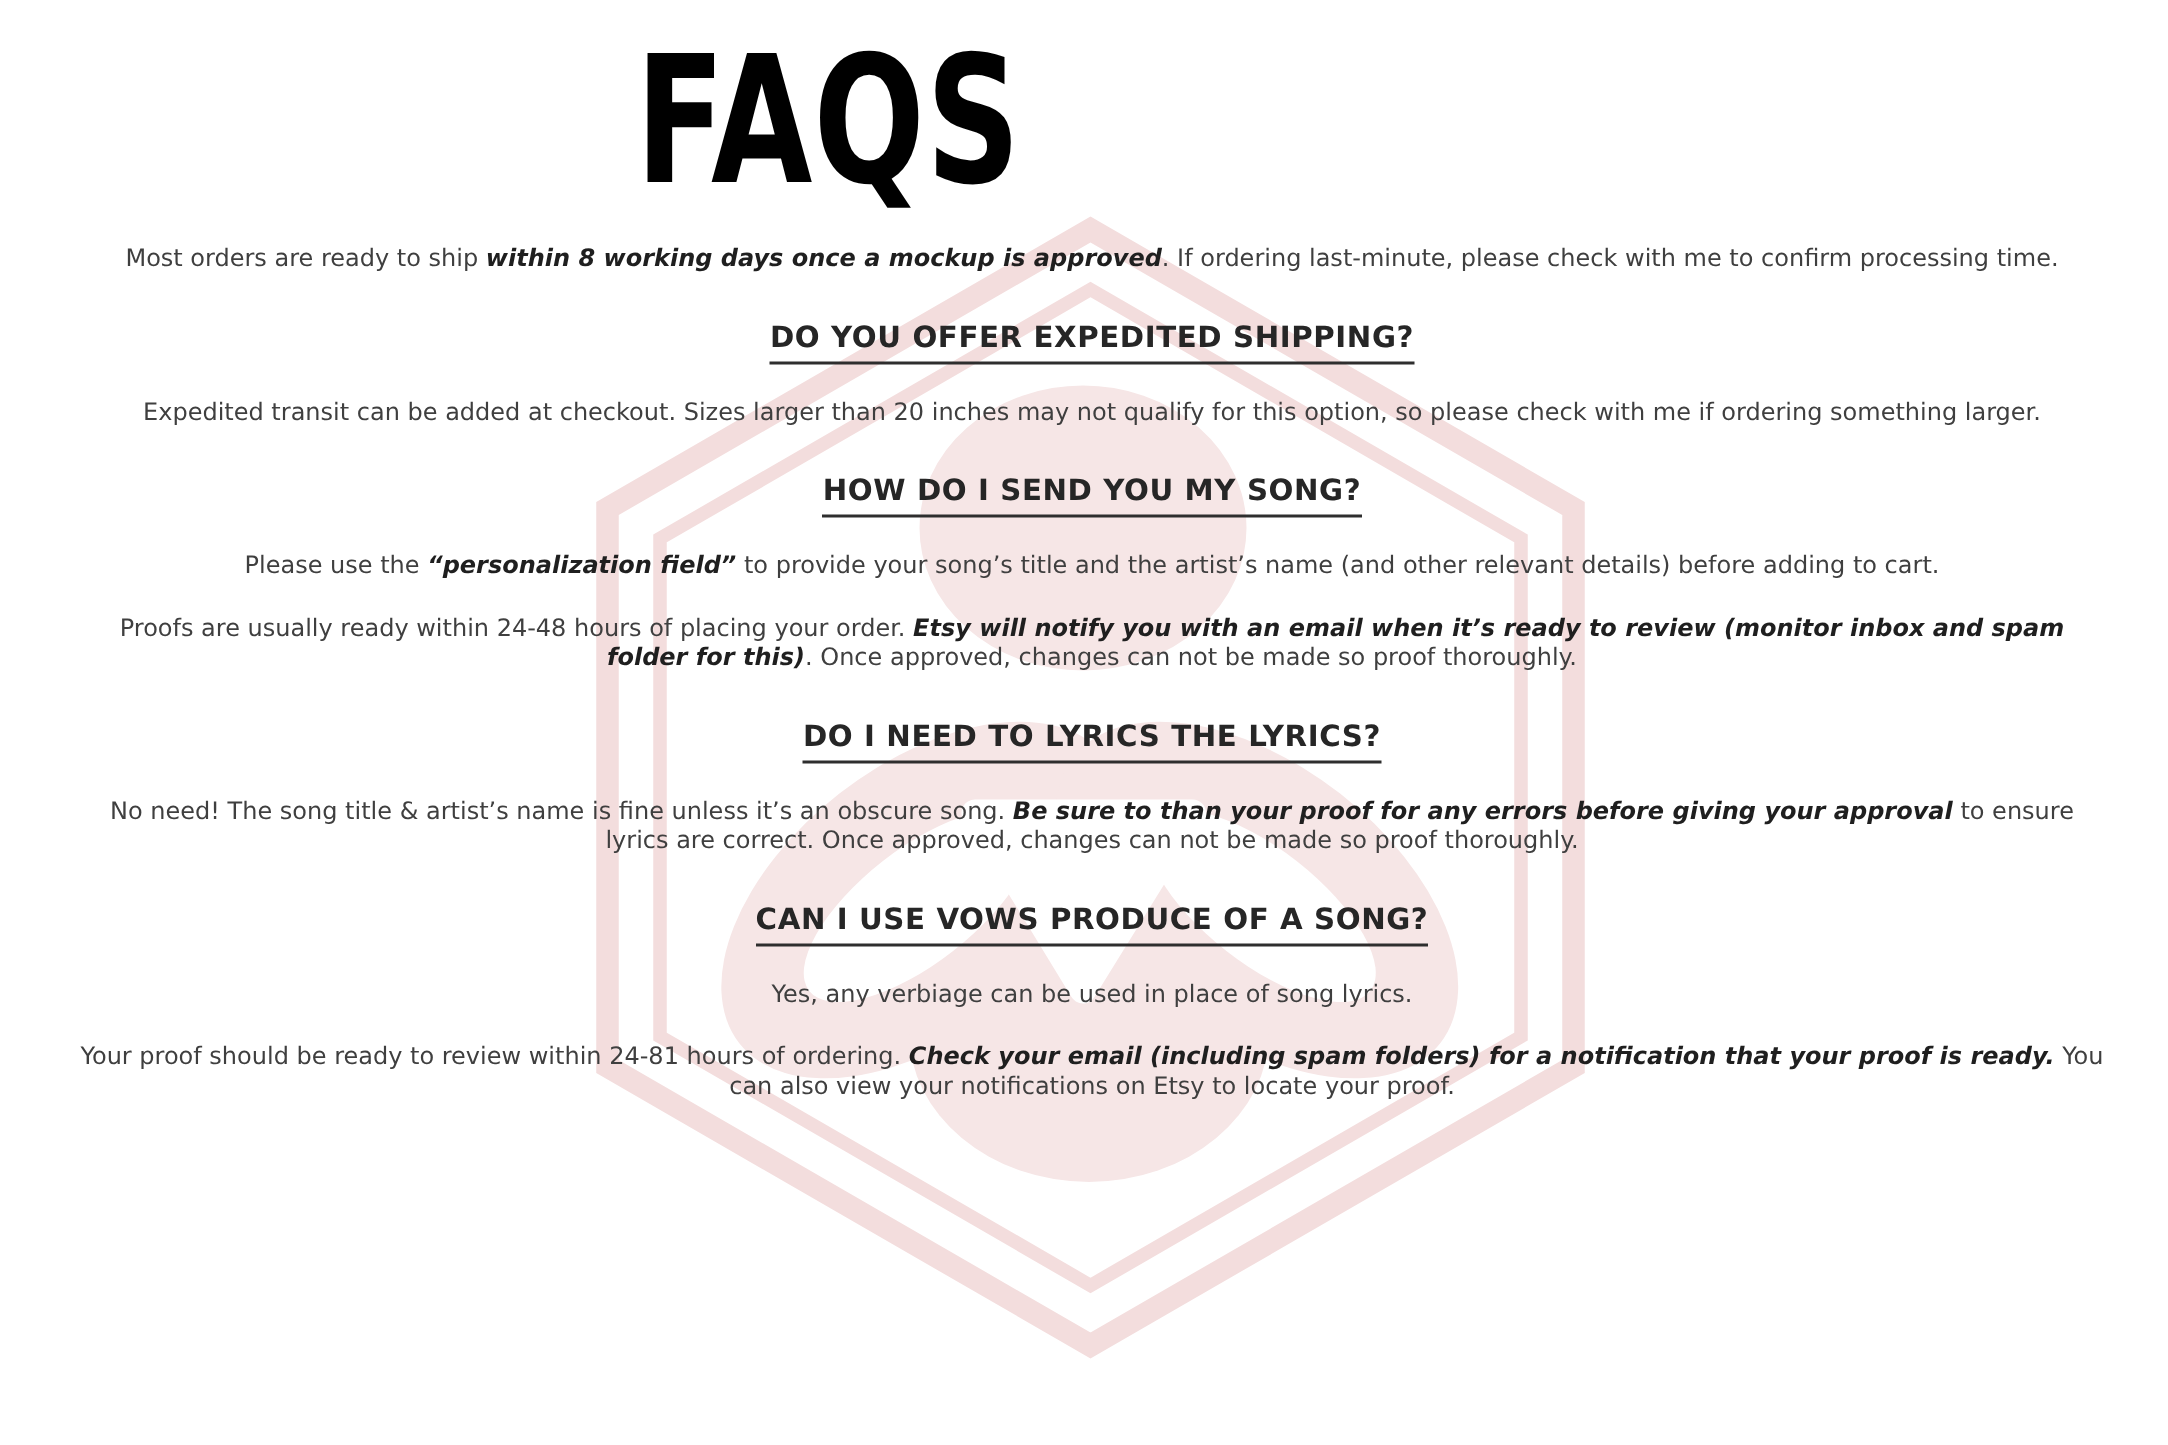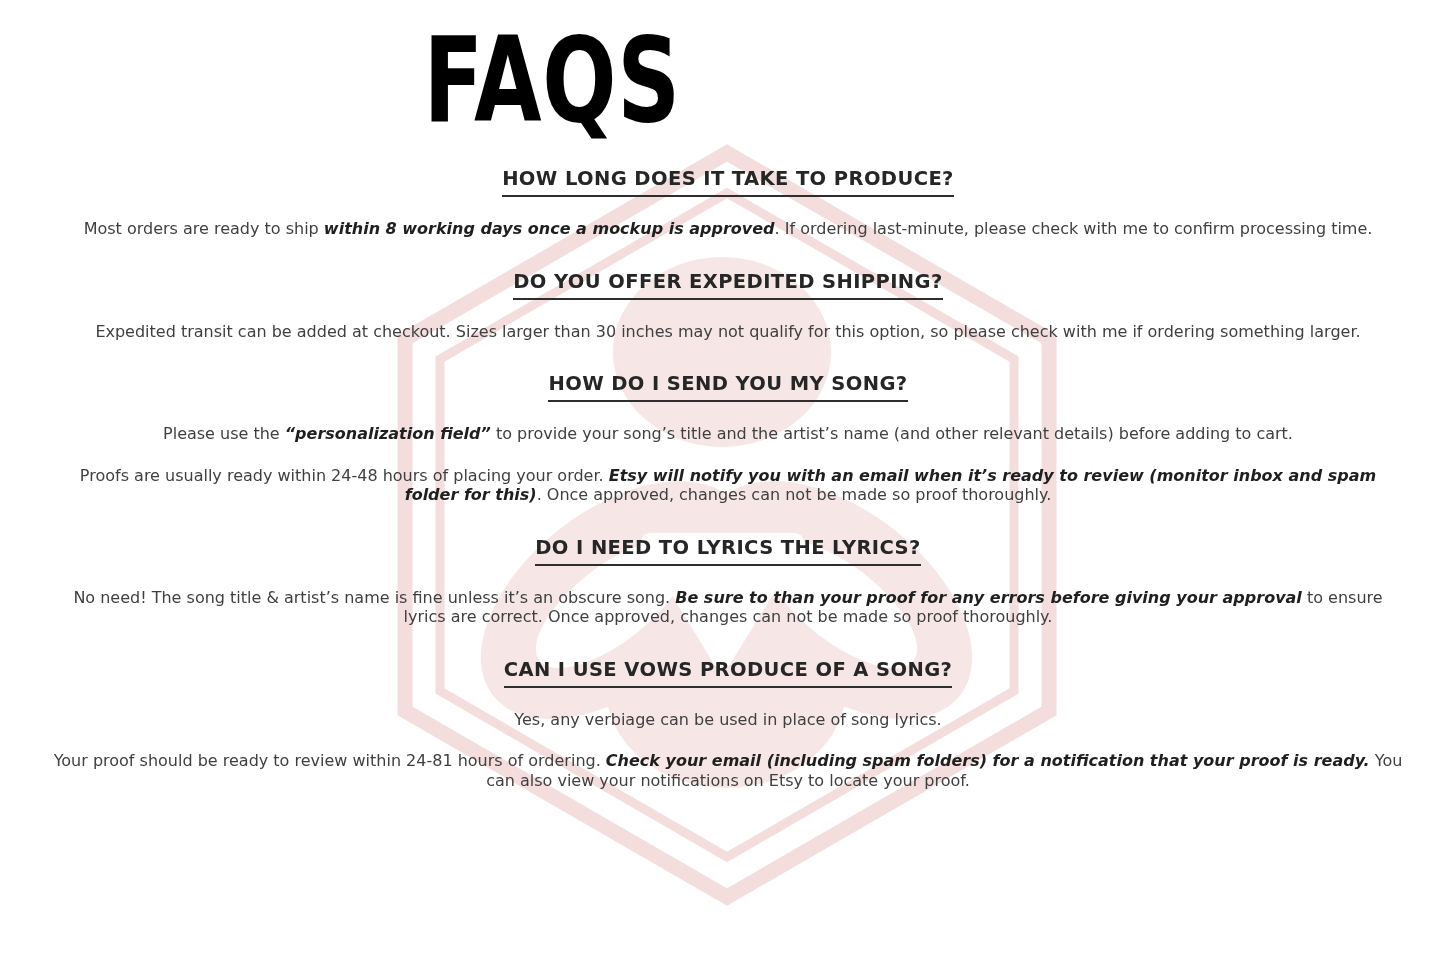--- a/index.html
+++ b/index.html
@@ -72,25 +72,24 @@
   <ellipse cx="612" cy="604" rx="92" ry="38" transform="rotate(-38 612 604)" fill="#ffffff"></ellipse>
   <ellipse cx="841" cy="604" rx="92" ry="38" transform="rotate(38 841 604)" fill="#ffffff"></ellipse>
   <ellipse cx="722" cy="352" rx="116" ry="102" fill="#f6e6e6" stroke="#ffffff" stroke-width="14"></ellipse>
   <path d="M 650,542 L 795,542 L 722,660 Z" fill="#ffffff" stroke="#ffffff" stroke-width="18" stroke-linejoin="round"></path>
 </svg>
 
 <div class="content">
 
   <h1 class="page-title">FAQS</h1>
 
-  <h2 class="faq-q"><span>HOW LONG DOES IT TAKE TO PRODUCE?</span></h2>
   <p class="faq-a"><span>Most orders are ready to ship </span><span class="em">within 8 working days once a mockup is approved</span><span>. If ordering last-minute, please check with me to confirm processing time.</span></p>
 
   <h2 class="faq-q"><span>DO YOU OFFER EXPEDITED SHIPPING?</span></h2>
-  <p class="faq-a"><span>Expedited transit can be added at checkout. Sizes larger than 30 inches may not qualify for this option, so please check with me if ordering something larger.</span></p>
+  <p class="faq-a"><span>Expedited transit can be added at checkout. Sizes larger than 20 inches may not qualify for this option, so please check with me if ordering something larger.</span></p>
 
   <h2 class="faq-q"><span>HOW DO I SEND YOU MY SONG?</span></h2>
   <p class="faq-a"><span>Please use the </span><span class="em">“personalization field”</span><span> to provide your song’s title and the artist’s name (and other relevant details) before adding to cart.</span></p>
 
   <p class="faq-a"><span>Proofs are usually ready within 24-48 hours of placing your order. </span><span class="em">Etsy will notify you with an email when it’s ready to review (monitor inbox and spam folder for this)</span><span>. Once approved, changes can not be made so proof thoroughly.</span></p>
 
   <h2 class="faq-q"><span>DO I NEED TO LYRICS THE LYRICS?</span></h2>
   <p class="faq-a"><span>No need! The song title &amp; artist’s name is fine unless it’s an obscure song. </span><span class="em">Be sure to than your proof for any errors before giving your approval</span><span> to ensure lyrics are correct. Once approved, changes can not be made so proof thoroughly.</span></p>
 
   <h2 class="faq-q"><span>CAN I USE VOWS PRODUCE OF A SONG?</span></h2>

